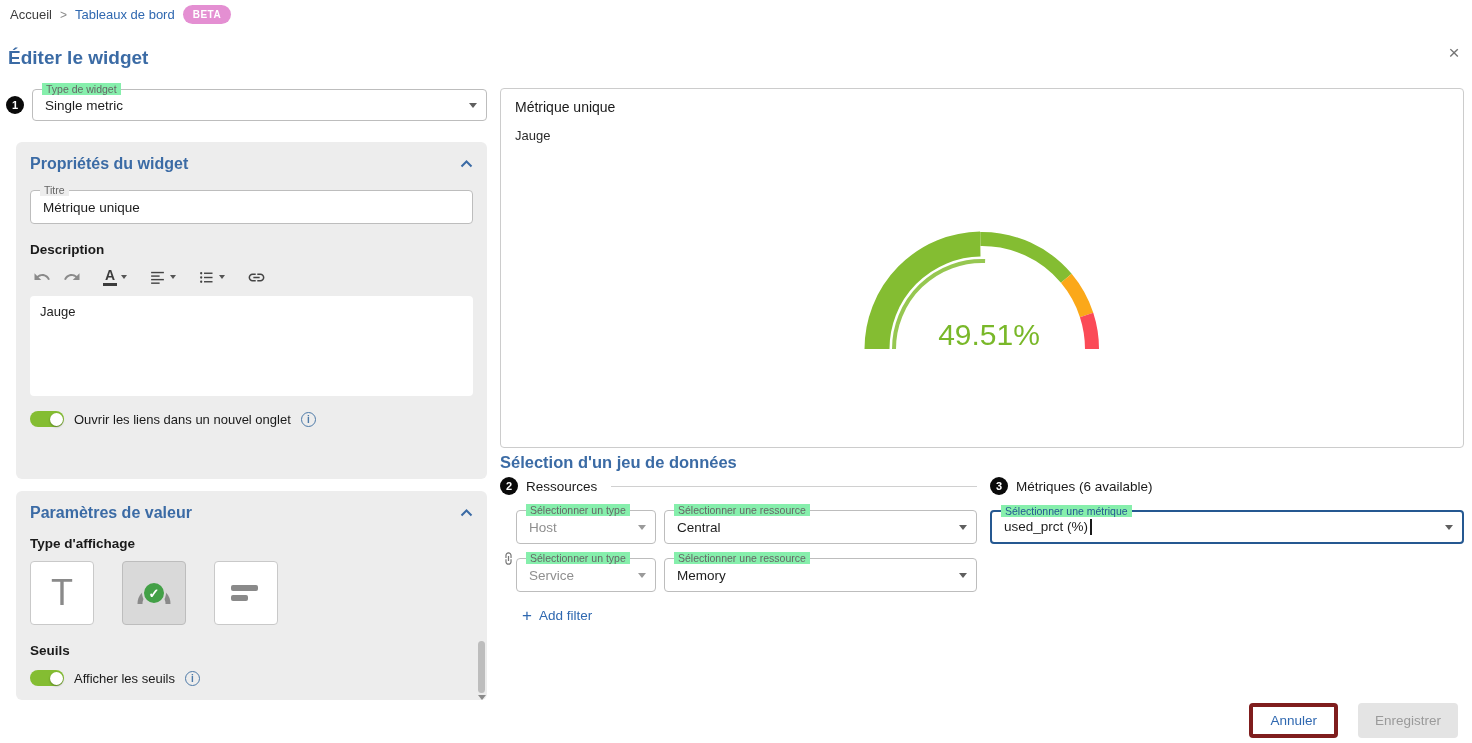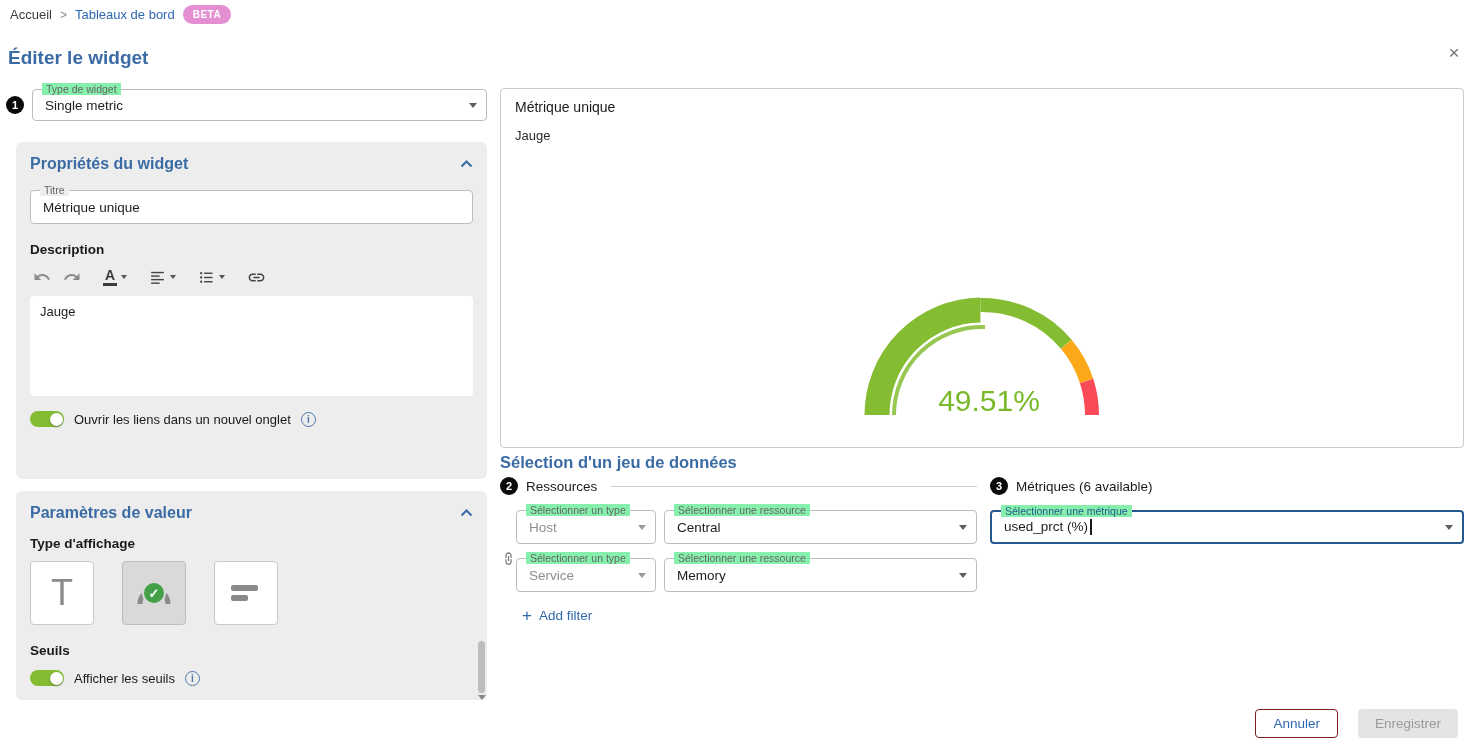--- a/index.html
+++ b/index.html
@@ -69,21 +69,21 @@
   .dt-T{font-size:36px;color:#8a8a8a}
   .check-badge{position:absolute;left:50%;top:50%;transform:translate(-50%,-50%);width:24px;height:24px;border-radius:50%;background:#43a047;border:2px solid #d9d9d9;color:#fff;font-size:13px;font-weight:700;display:flex;align-items:center;justify-content:center}
 
   .sb-thumb{position:absolute;left:478px;top:641px;width:7px;height:52px;background:#bdbdbd;border-radius:4px}
   .sb-down{position:absolute;left:478px;top:695px;width:0;height:0;border-left:4px solid transparent;border-right:4px solid transparent;border-top:5px solid #8a8a8a}
 
   
   .preview{position:absolute;left:500px;top:88px;width:964px;height:360px;border:1px solid #ccc;border-radius:4px;background:#fff;padding:10px 14px;display:flex;flex-direction:column}
   .pv-title{font-size:14px;color:#1a1a1a}
   .pv-sub{font-size:13px;color:#2b2b2b;margin-top:13px}
-  .pv-gauge{flex:1;display:flex;align-items:flex-end;justify-content:center}
+  .pv-gauge{flex:1;display:flex;align-items:center;justify-content:center}
   .pv-gauge svg{margin-bottom:10px}
 
   .ds-head{position:absolute;left:500px;top:453px;font-size:16.5px;font-weight:700;color:#3b6ba5}
 
   .res{position:absolute;left:500px;top:477px;width:477px}
   .sec-head{display:flex;align-items:center;gap:8px;font-size:13.5px;color:#1a1a1a}
   .divider{flex:1;height:1px;background:#d0d0d0;margin-left:6px}
   .res-body{display:flex;gap:0;margin-top:15px}
   .link-col{width:16px;display:flex;align-items:center;justify-content:center}
   .rows{flex:1}
@@ -91,21 +91,21 @@
   .sel-type{width:140px}
   .sel-res{flex:1}
   .add-filter{display:flex;align-items:center;gap:7px;color:#2f68b0;font-size:13.5px;margin-left:22px;margin-top:2px}
   .af-plus{font-size:17px;line-height:14px;font-weight:400}
 
   .met{position:absolute;left:990px;top:477px;width:474px}
   .met .mselect{margin-top:15px}
 
   .footer{position:absolute;right:14px;bottom:5px;display:flex;gap:20px}
   .btn{border-radius:4px;font-size:13.5px;padding:6px 17px;font-family:inherit}
-  .btn-cancel{border:1px solid #7f1d1d;color:#2f68b0;background:#fff}
+  .btn-cancel{border:4px solid #7f1d1d;color:#2f68b0;background:#fff}
   .btn-save{border:none;background:#e4e4e4;color:#9a9a9a}
 </style>
 </head>
 <body>
 
 <div class="breadcrumb" data-interactable="false">
   <span class="bc-home" data-interactable="true">Accueil</span>
   <span class="bc-sep" data-interactable="false">&gt;</span>
   <span class="bc-current" data-interactable="true">Tableaux de bord</span>
   <span class="beta" data-interactable="false">BETA</span>

